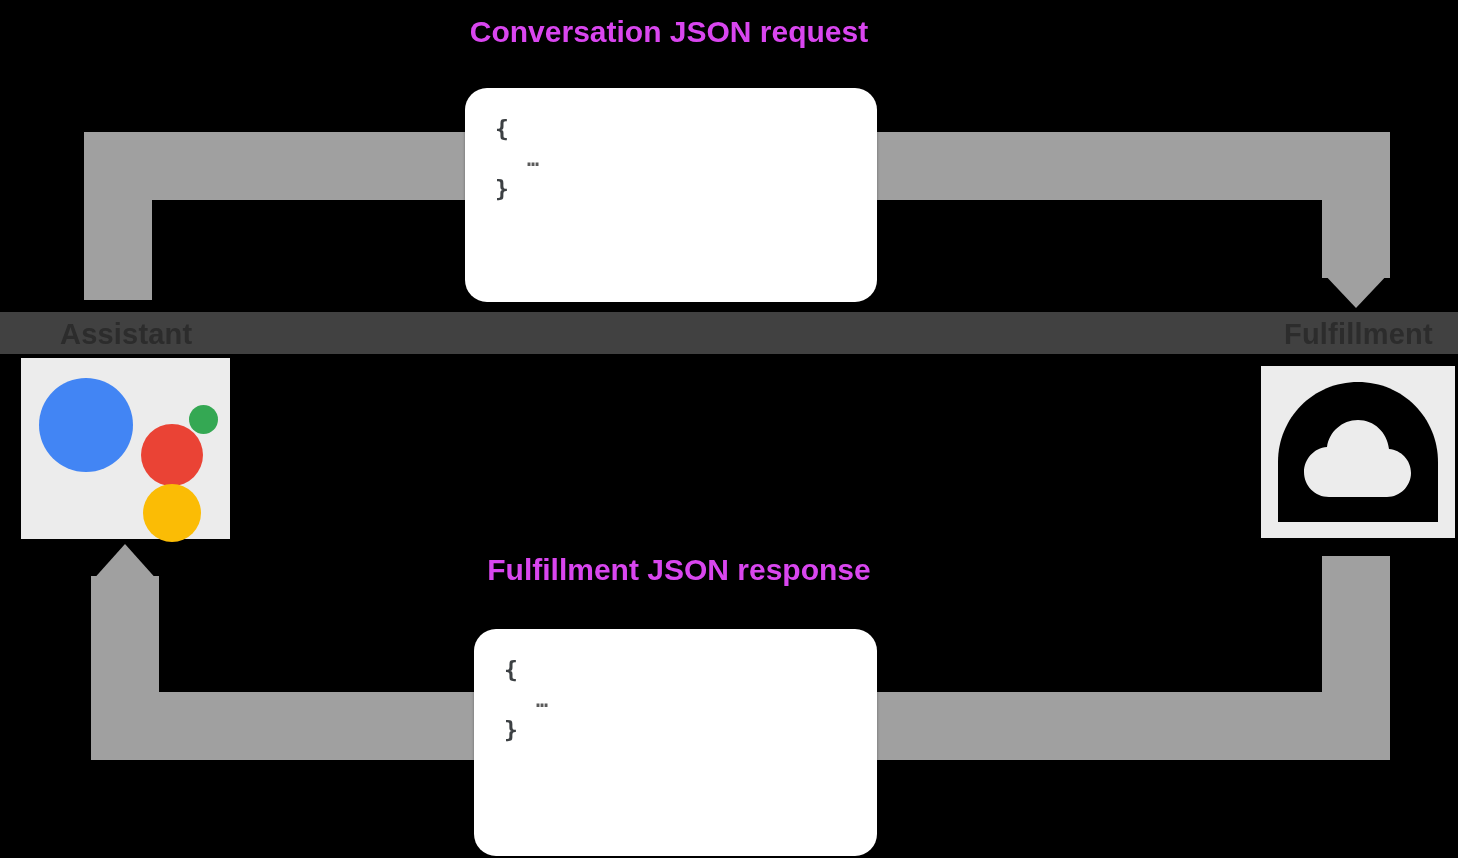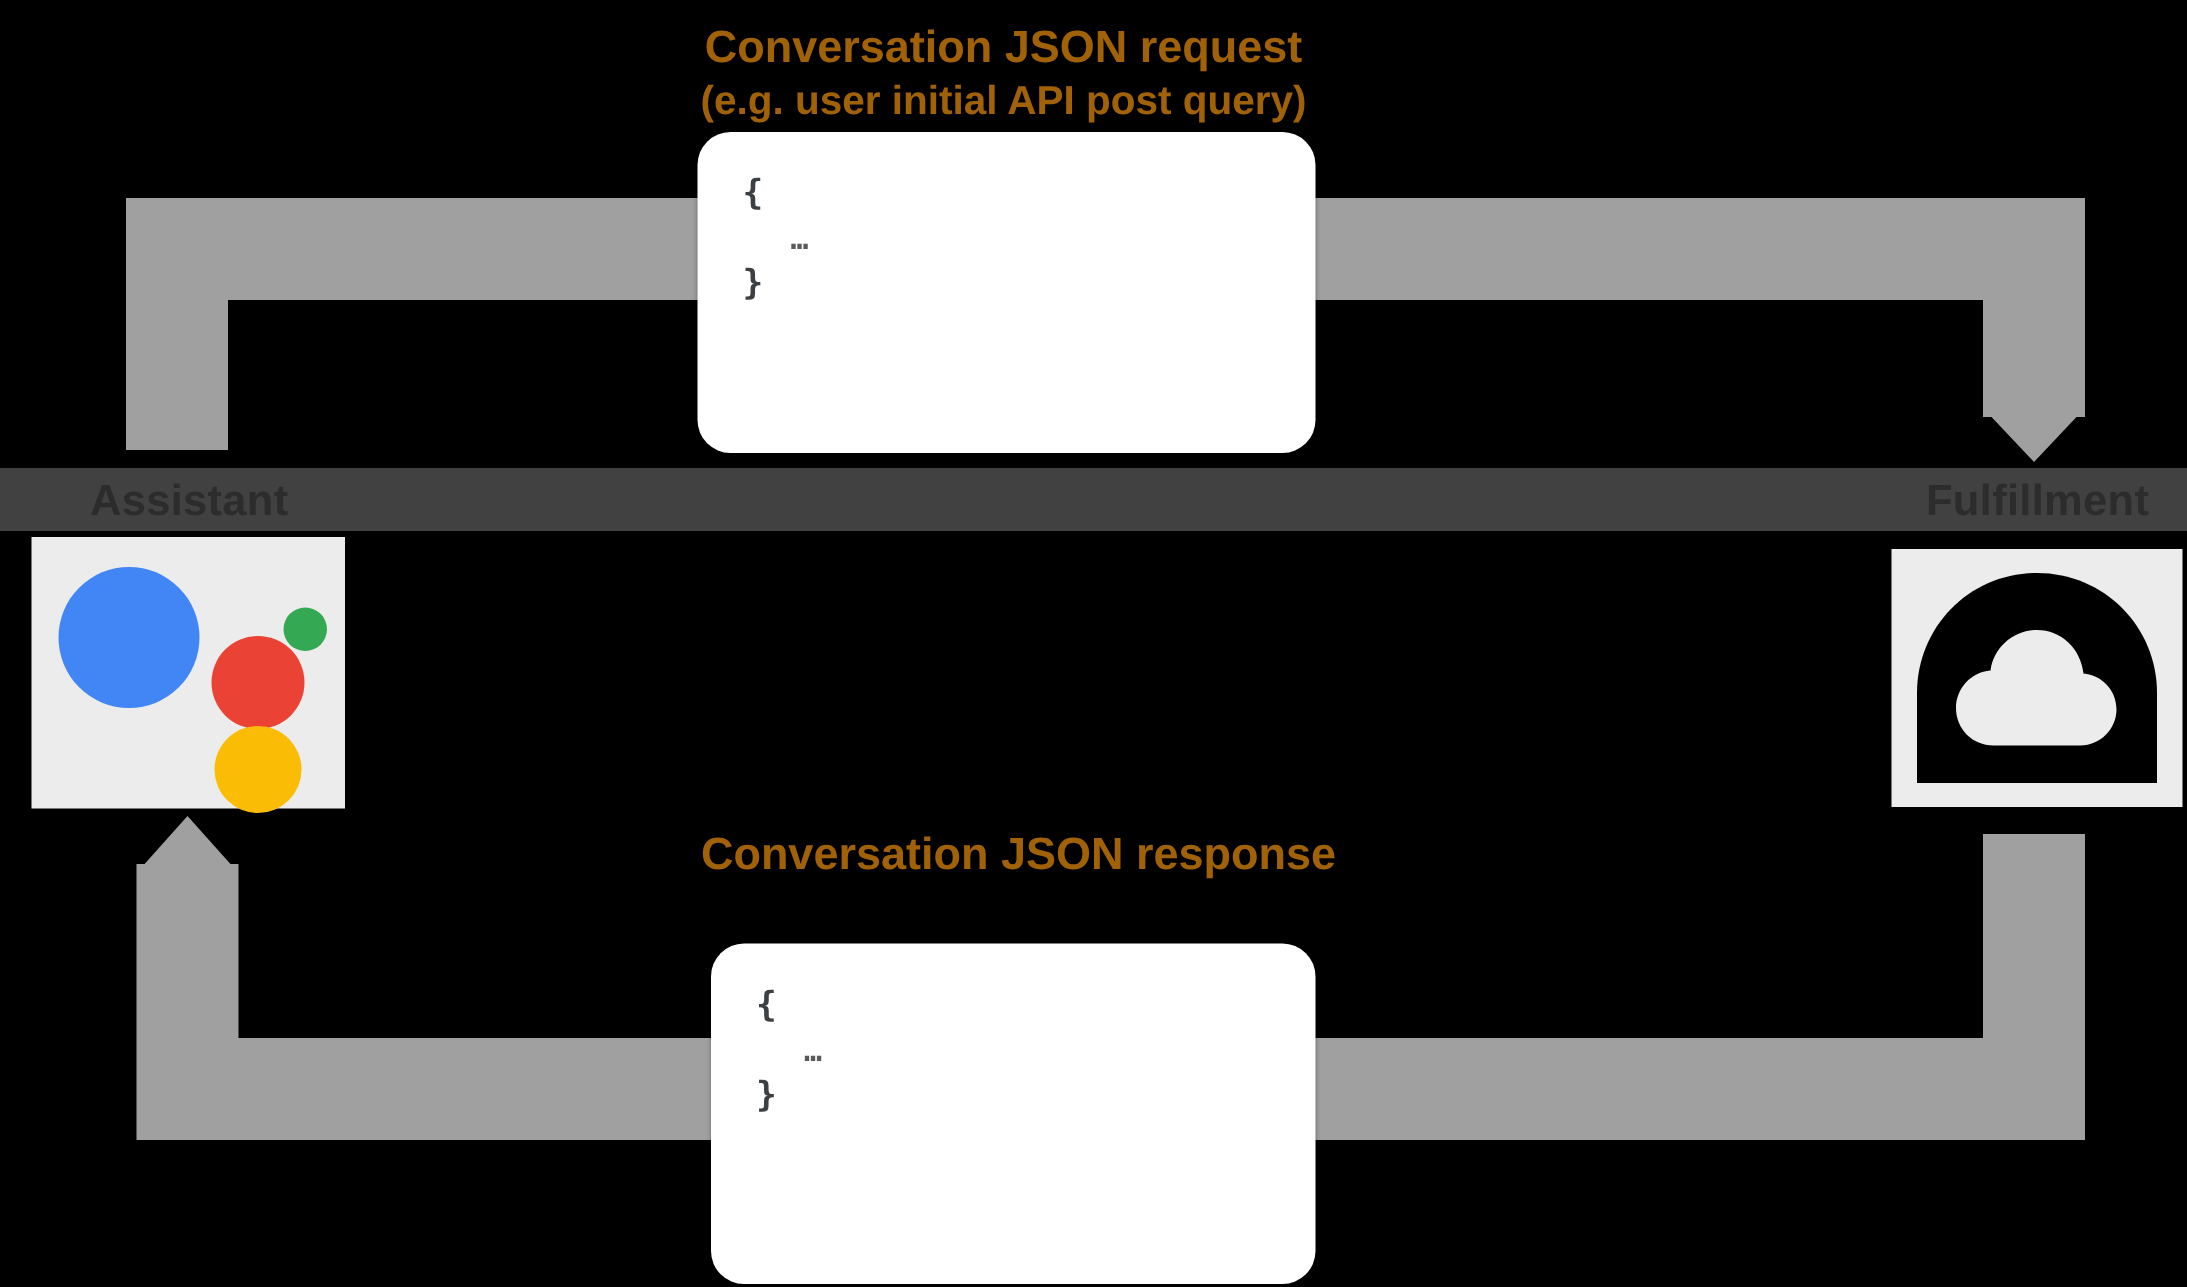--- a/index.html
+++ b/index.html
@@ -86,21 +86,21 @@
   .ga-yellow { left: 112px; top: 120px; width: 58px; height: 58px; background: #fbbc05; }
   .ga-green  { left: 158px; top: 41px;  width: 29px; height: 29px; background: #34a853; }
 
   
   .cloud-icon { width: 168px; height: 148px; display:block; }
 
   
   .caption {
     position: absolute;
     text-align: center;
-    color: #a16207;
+    color: #d946ef;
     white-space: nowrap;
   }
   .caption .cap-title {
     font-size: 30px;
     font-weight: bold;
     line-height: 36px;
     display: block;
   }
   .caption .cap-sub {
     font-size: 27px;
@@ -177,31 +177,30 @@
     <svg class="cloud-icon" viewBox="0 0 168 148" xmlns="http://www.w3.org/2000/svg">
       <path fill="#000000" d="M84 4 C39 4 4 40 4 84 L4 144 L164 144 L164 84 C164 40 129 4 84 4 Z"></path>
       <path fill="#ececec" d="M84 42 C68 42 55 54 53 69 C40 70 30 81 30 94 C30 108 41 119 55 119
                L113 119 C126 119 137 108 137 95 C137 82 127 72 115 71
                C113 54 100 42 84 42 Z"></path>
     </svg>
   </div>
 
   <div class="caption caption-top">
     <span class="cap-title">Conversation JSON request</span>
-    <span class="cap-sub">(e.g. user initial API post query)</span>
   </div>
 
   <div class="json-card json-top">
     <span class="json-line">{</span>
     <span class="json-line json-ell">…</span>
     <span class="json-line">}</span>
   </div>
 
   <div class="caption caption-bottom">
-    <span class="cap-title">Conversation JSON response</span>
+    <span class="cap-title">Fulfillment JSON response</span>
   </div>
 
   <div class="json-card json-bottom">
     <span class="json-line">{</span>
     <span class="json-line json-ell">…</span>
     <span class="json-line">}</span>
   </div>
 
 </div>
 

